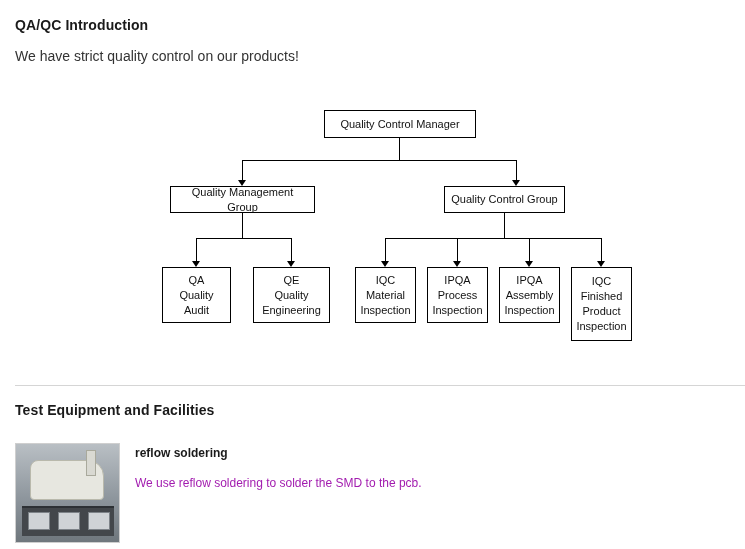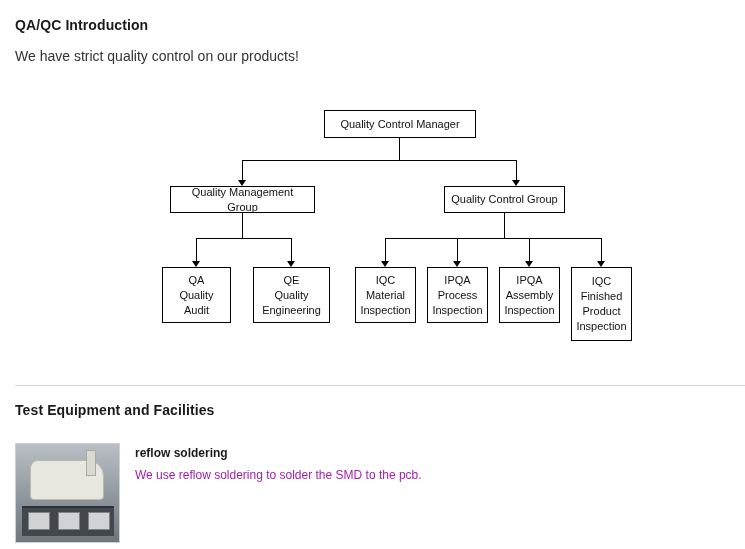--- a/index.html
+++ b/index.html
@@ -103,21 +103,21 @@
     width: 92px; height: 30px;
     background: #43474b;
     border-top: 2px solid #2d3135;
   }
   .photo-tray {
     position: absolute;
     top: 68px; width: 22px; height: 18px;
     background: #cfd3d6; border: 1px solid #7d8388;
   }
   .equip-text { position: absolute; left: 120px; top: 3px; width: 560px; }
-  .equip-name { font-size: 12px; font-weight: bold; color: #1a1a1a; margin-bottom: 8px; }
+  .equip-name { font-size: 12px; font-weight: bold; color: #1a1a1a; margin-bottom: 16px; }
   .equip-desc { font-size: 12px; color: #a21caf; }
 </style>
 </head>
 <body>
 
 <div class="page">
 
   <div class="section-title" id="qa-title">QA/QC Introduction</div>
   <div class="intro-text">We have strict quality control on our products!</div>
 

